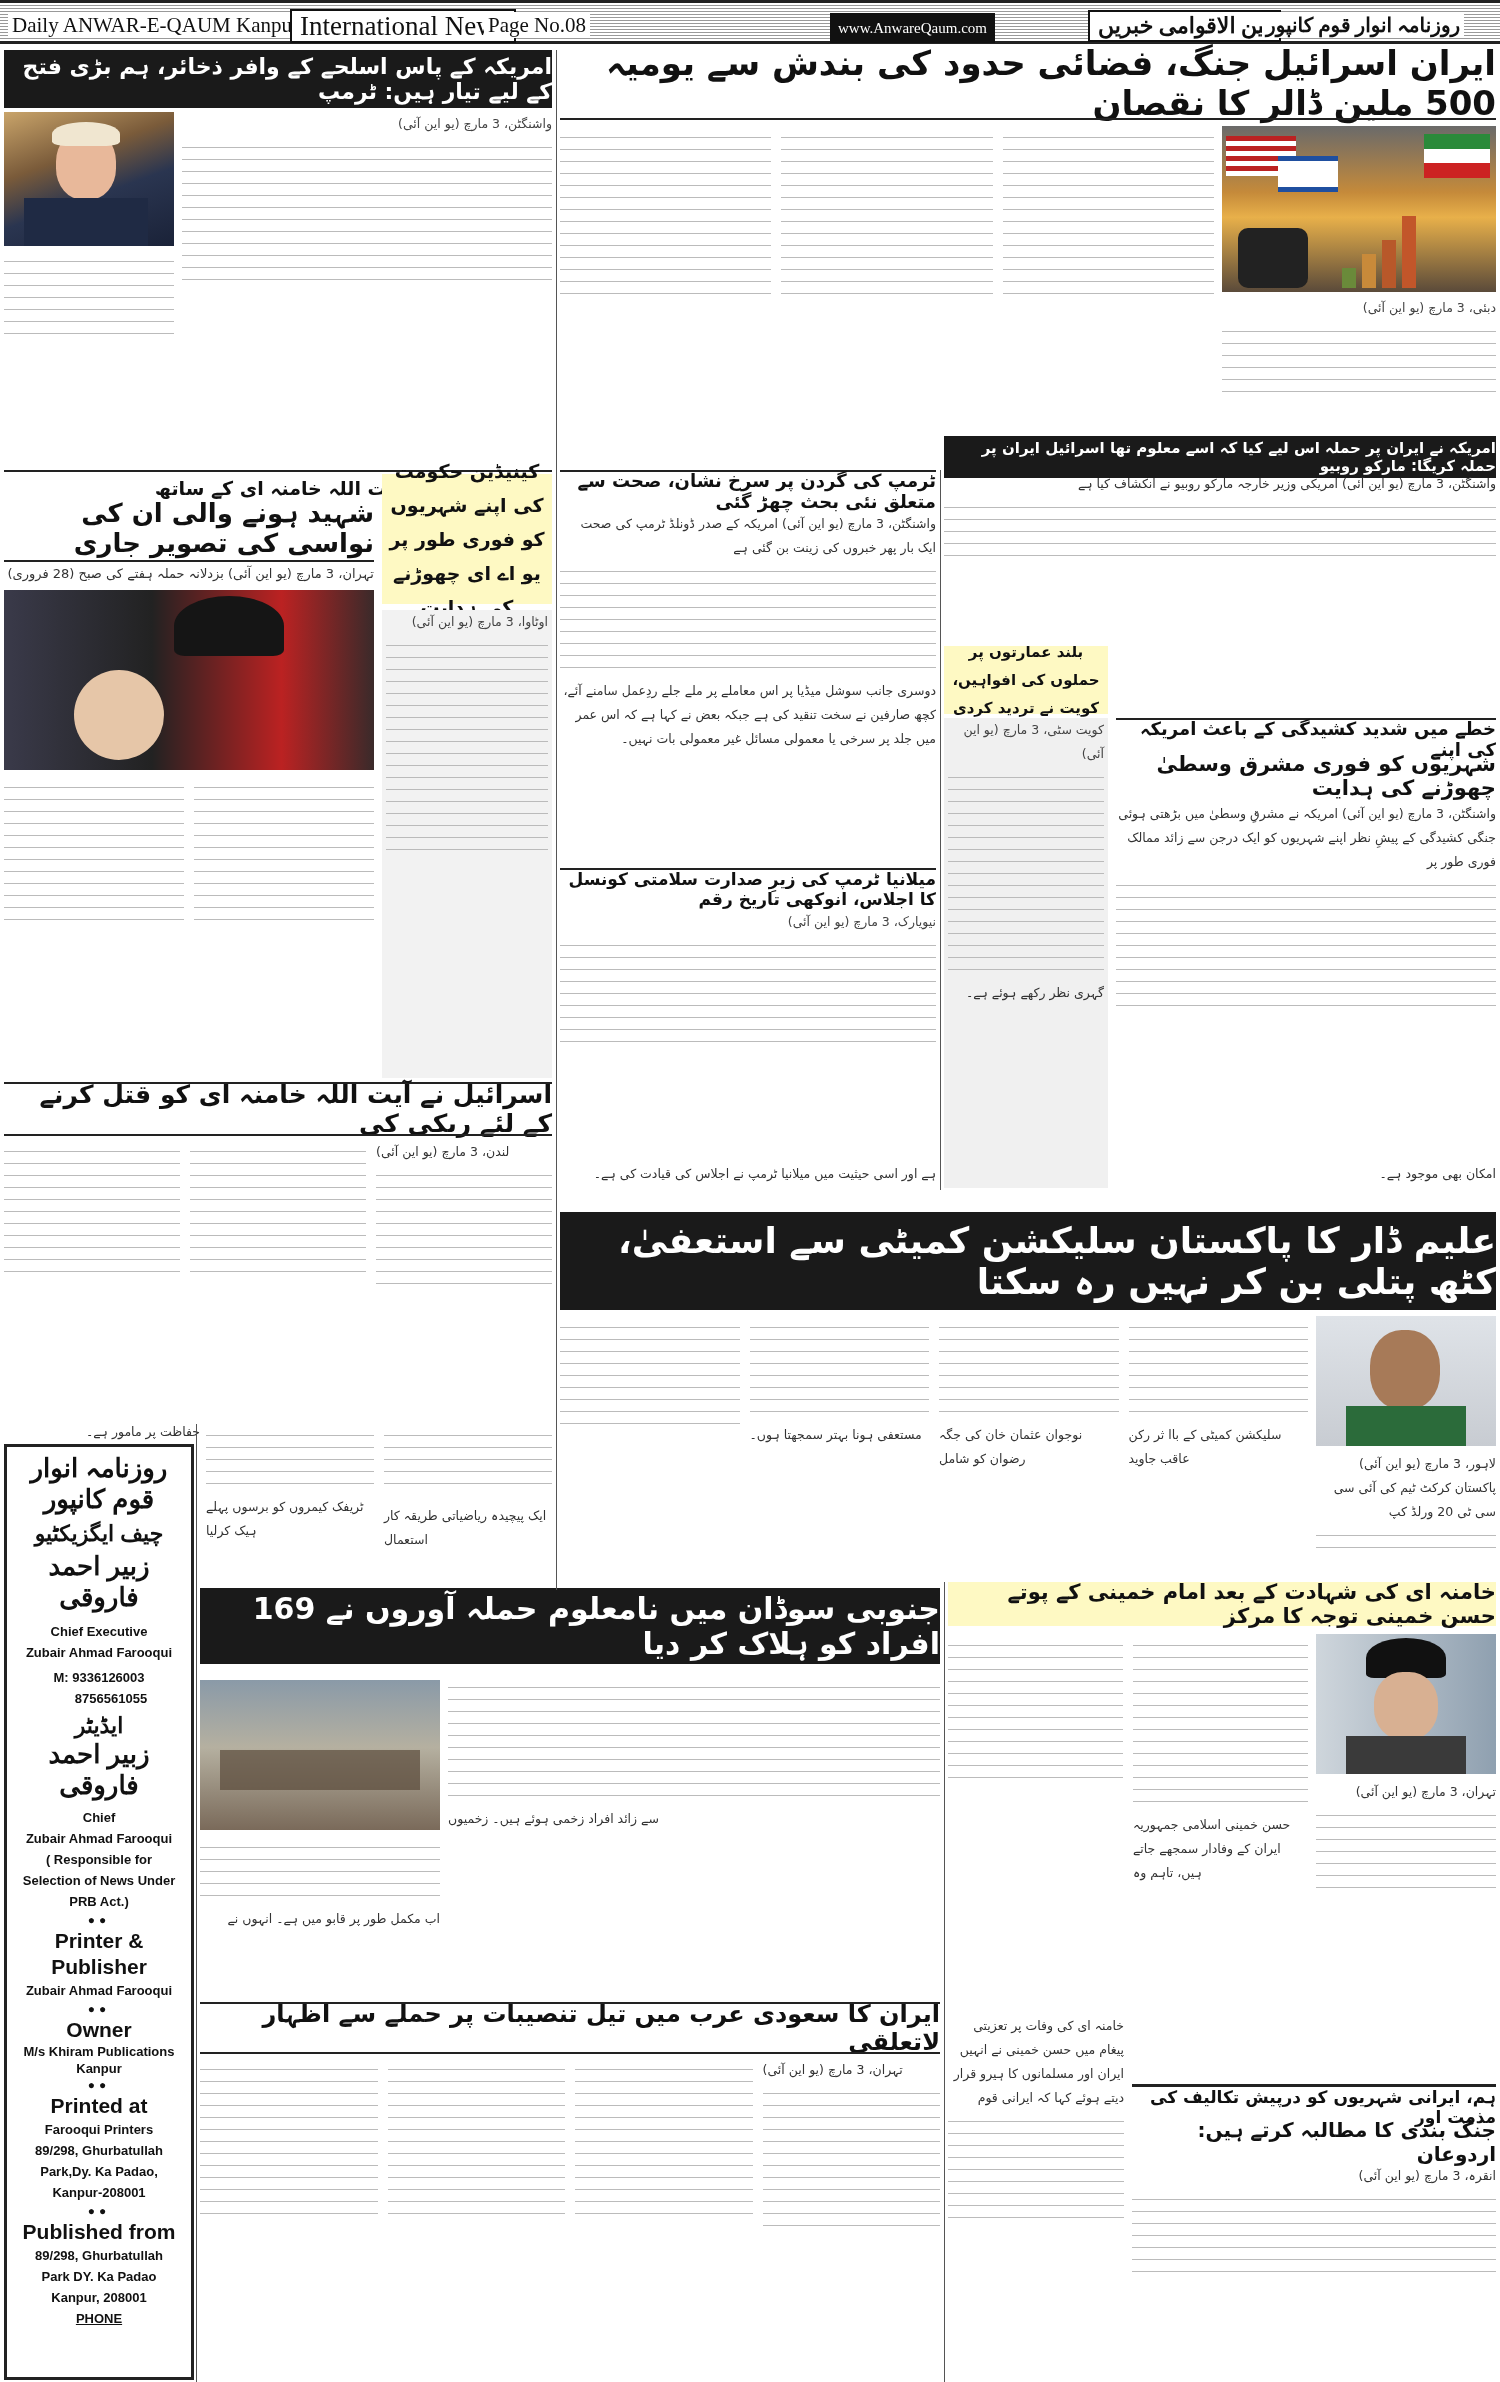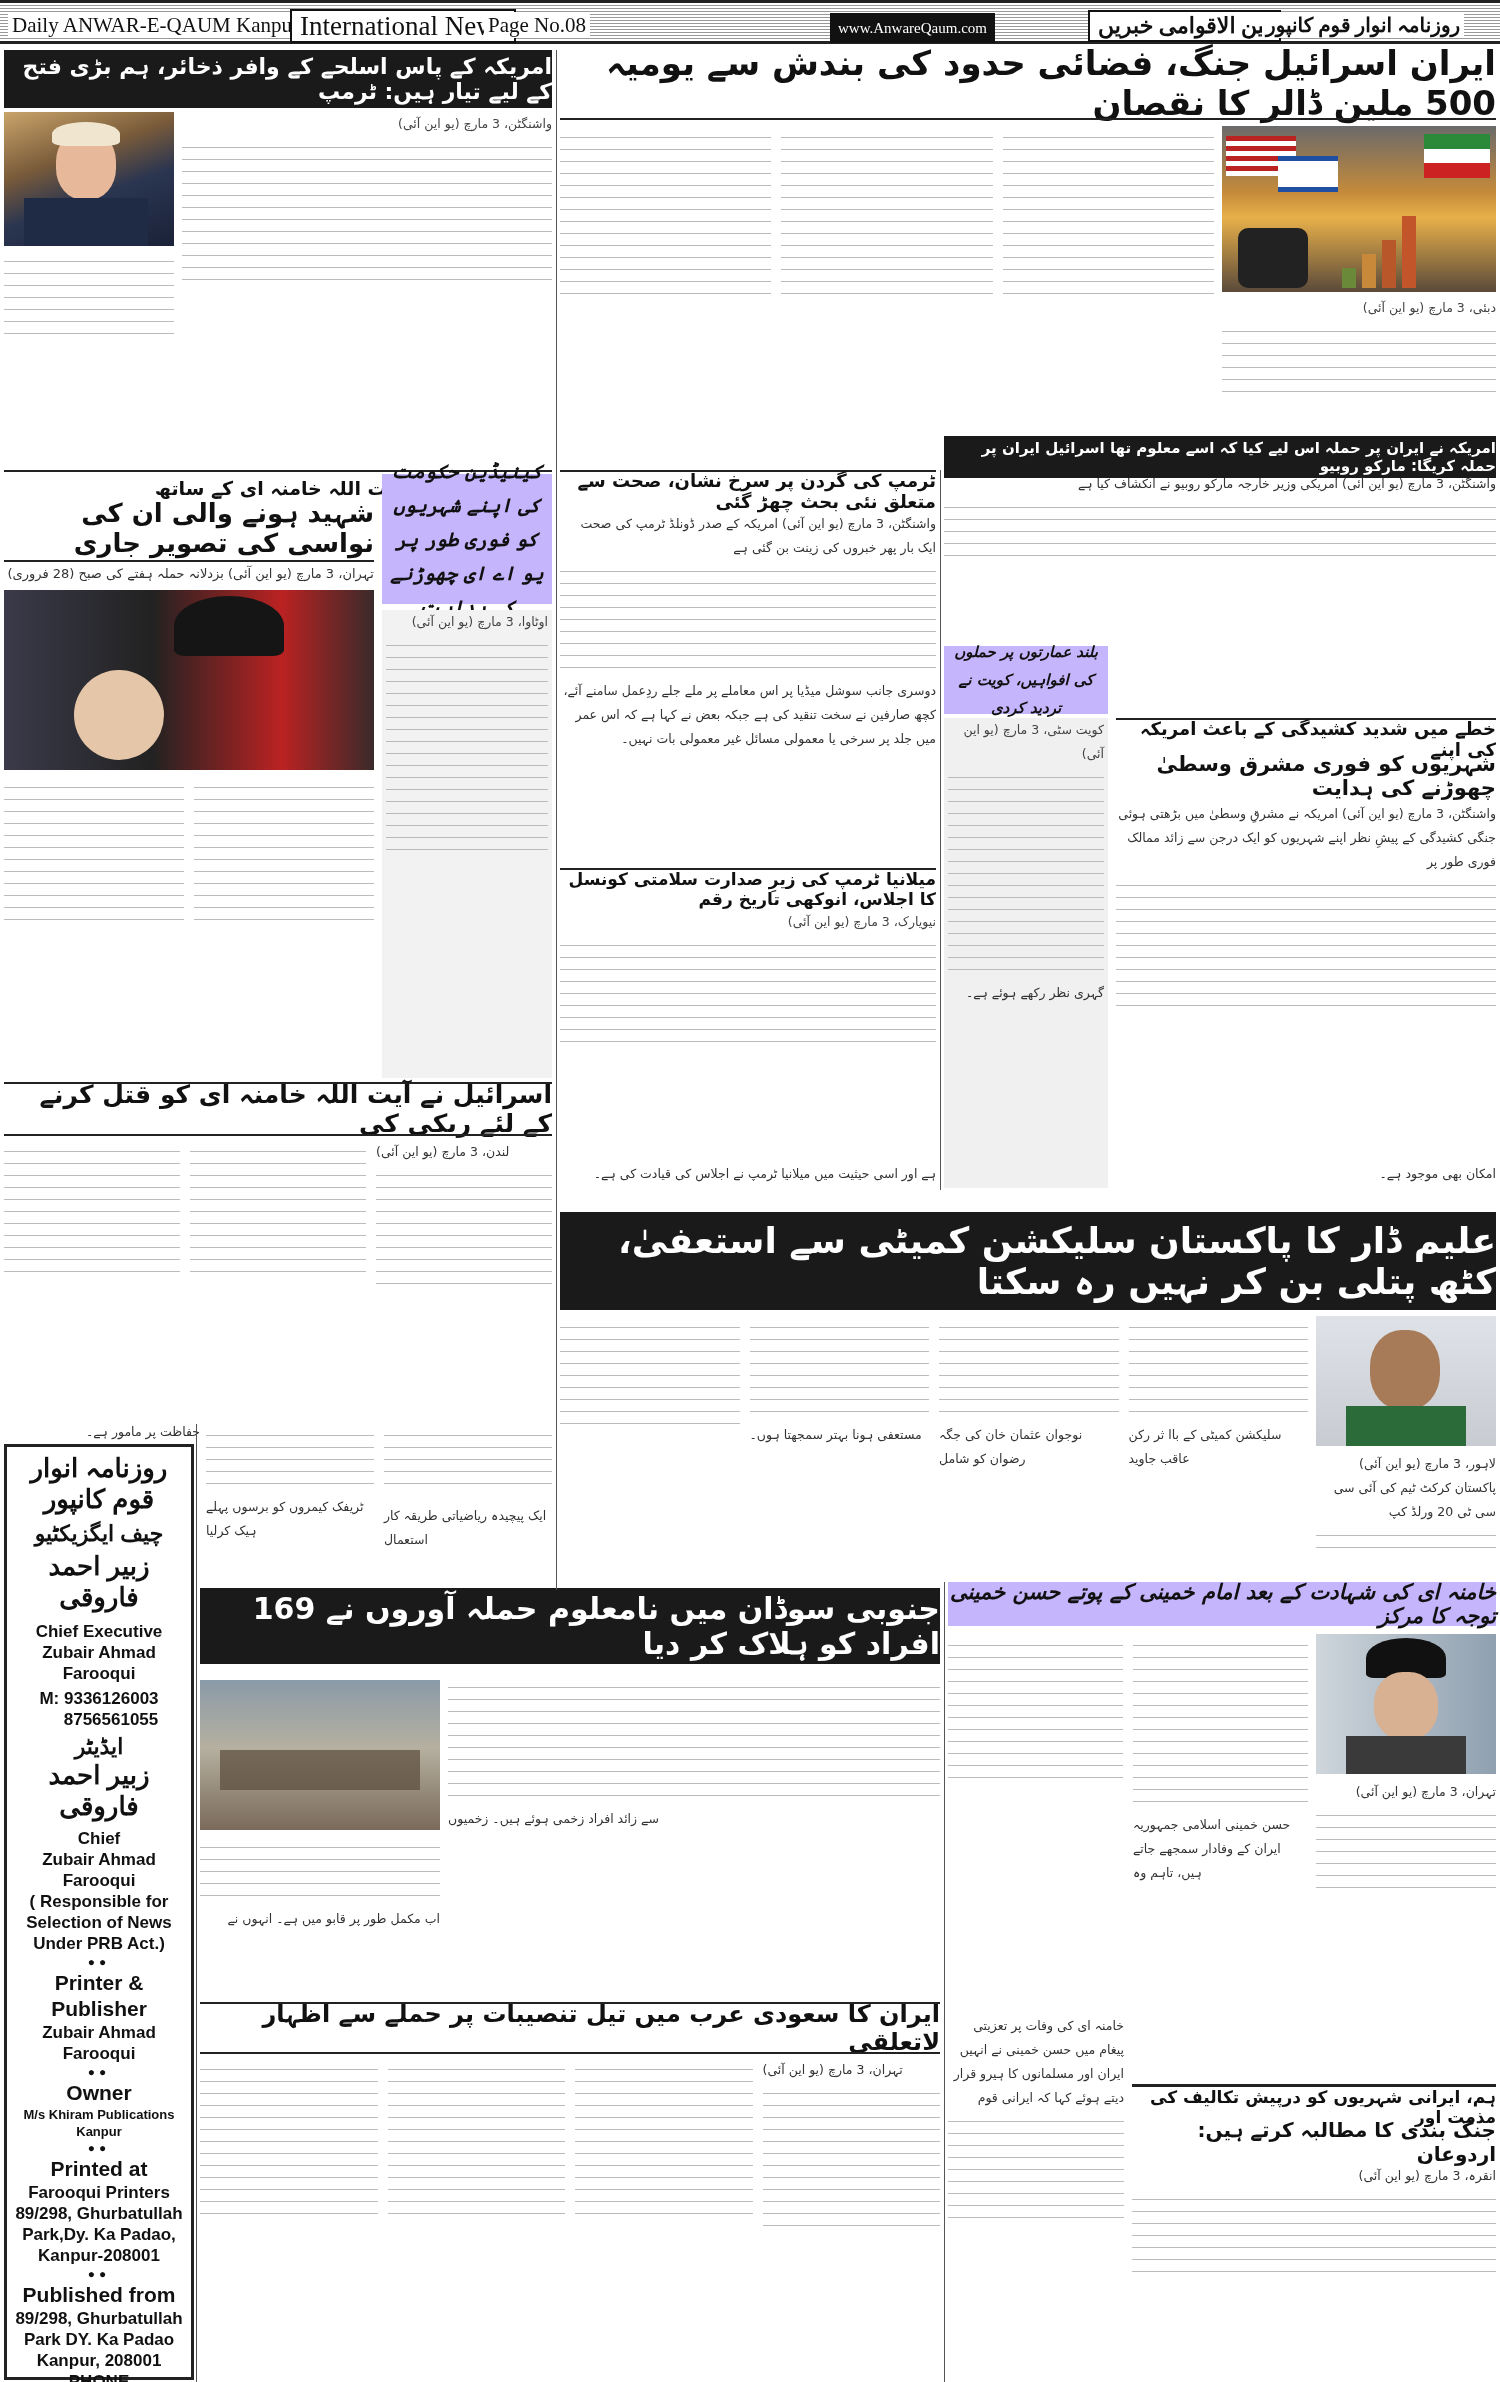--- a/index.html
+++ b/index.html
@@ -6,30 +6,30 @@
   body { width: 1500px; height: 2382px; background: #fff; font-family: "DejaVu Sans", sans-serif; color: #111; overflow: hidden; position: relative; }
   .abs { position: absolute; }
   .rtl { direction: rtl; text-align: right; }
   .masthead { left: 0; top: 0; width: 1500px; height: 44px; background: repeating-linear-gradient(#fff 0 2px, #999 2px 3px); border-top: 3px solid #222; border-bottom: 3px solid #222; }
   .mh-item { position: absolute; top: 9px; font-family: "Liberation Serif", serif; font-size: 21px; background: #fff; padding: 0 4px; line-height: 26px; white-space: nowrap; }
   .mh-title { border: 2px solid #111; font-size: 27px; top: 6px; padding: 0 8px; line-height: 30px; }
   .mh-web { background: #111; color: #fff; font-size: 15px; top: 10px; padding: 2px 8px; }
   .mh-urdu { border: 2px solid #111; font-size: 22px; font-weight: bold; top: 7px; padding: 0 8px; line-height: 28px; }
   .head-black { background: #1a1a1a; color: #fff; font-weight: bold; display: flex; align-items: center; justify-content: center; }
   .head-plain { font-weight: bold; display: flex; align-items: center; justify-content: center; color: #111; }
-  .head-grey { background: #c4b5fd; font-weight: bold; display: flex; align-items: center; justify-content: center; font-style: italic; }
+  .head-grey { background: #fef9c3; font-weight: bold; display: flex; align-items: center; justify-content: center; }
   .col { font-size: 12.5px; line-height: 24px; color: #333; overflow: hidden; }
   .cols { display: flex; flex-direction: row-reverse; gap: 10px; }
   .cols > div { flex: 1; }
   .rule { background: #222; height: 2px; }
   .vrule { background: #555; width: 1px; }
   .photo { overflow: hidden; }
   .imprint { border: 3px solid #222; background: #fff; text-align: center; font-family: "Liberation Sans", sans-serif; font-weight: bold; color: #111; }
   .imprint .u { direction: rtl; font-size: 22px; }
-  .imprint .en { font-size: 17px; line-height: 21px; }
+  .imprint .en { font-size: 13px; line-height: 21px; }
   .imprint .sm { font-size: 13px; line-height: 17px; }
   .imprint .big { font-size: 21px; line-height: 26px; }
   .dots { font-size: 12px; letter-spacing: 4px; line-height: 16px; }
   .textblock { color: #444; }
   .line { height: 1px; background: #bbb; margin: 11px 0; }
 </style>
 </head>
 <body>
 
 <div class="abs masthead">

